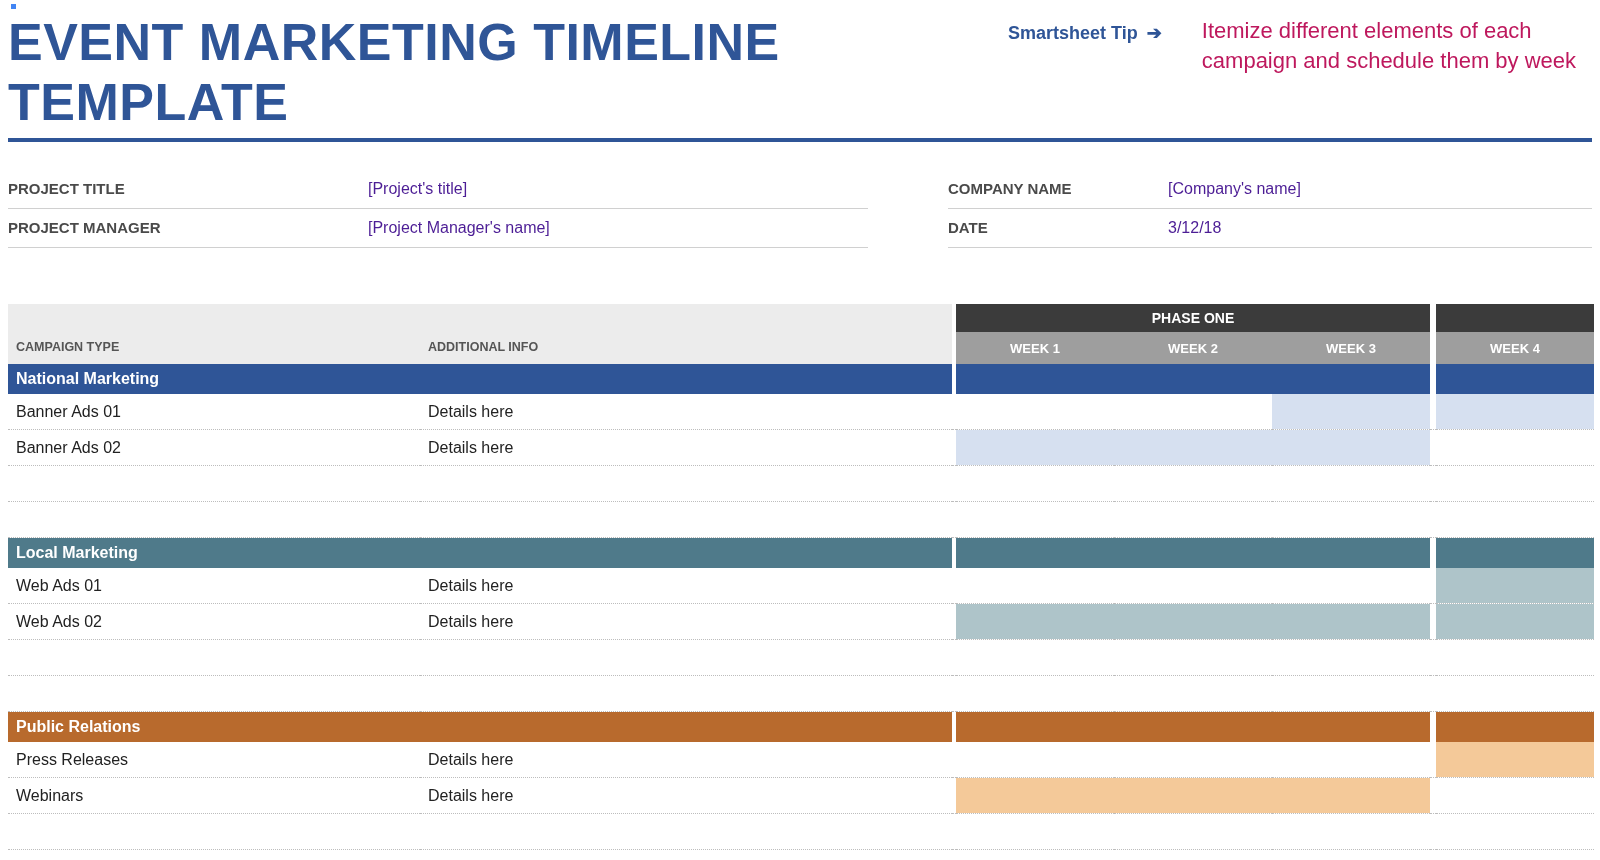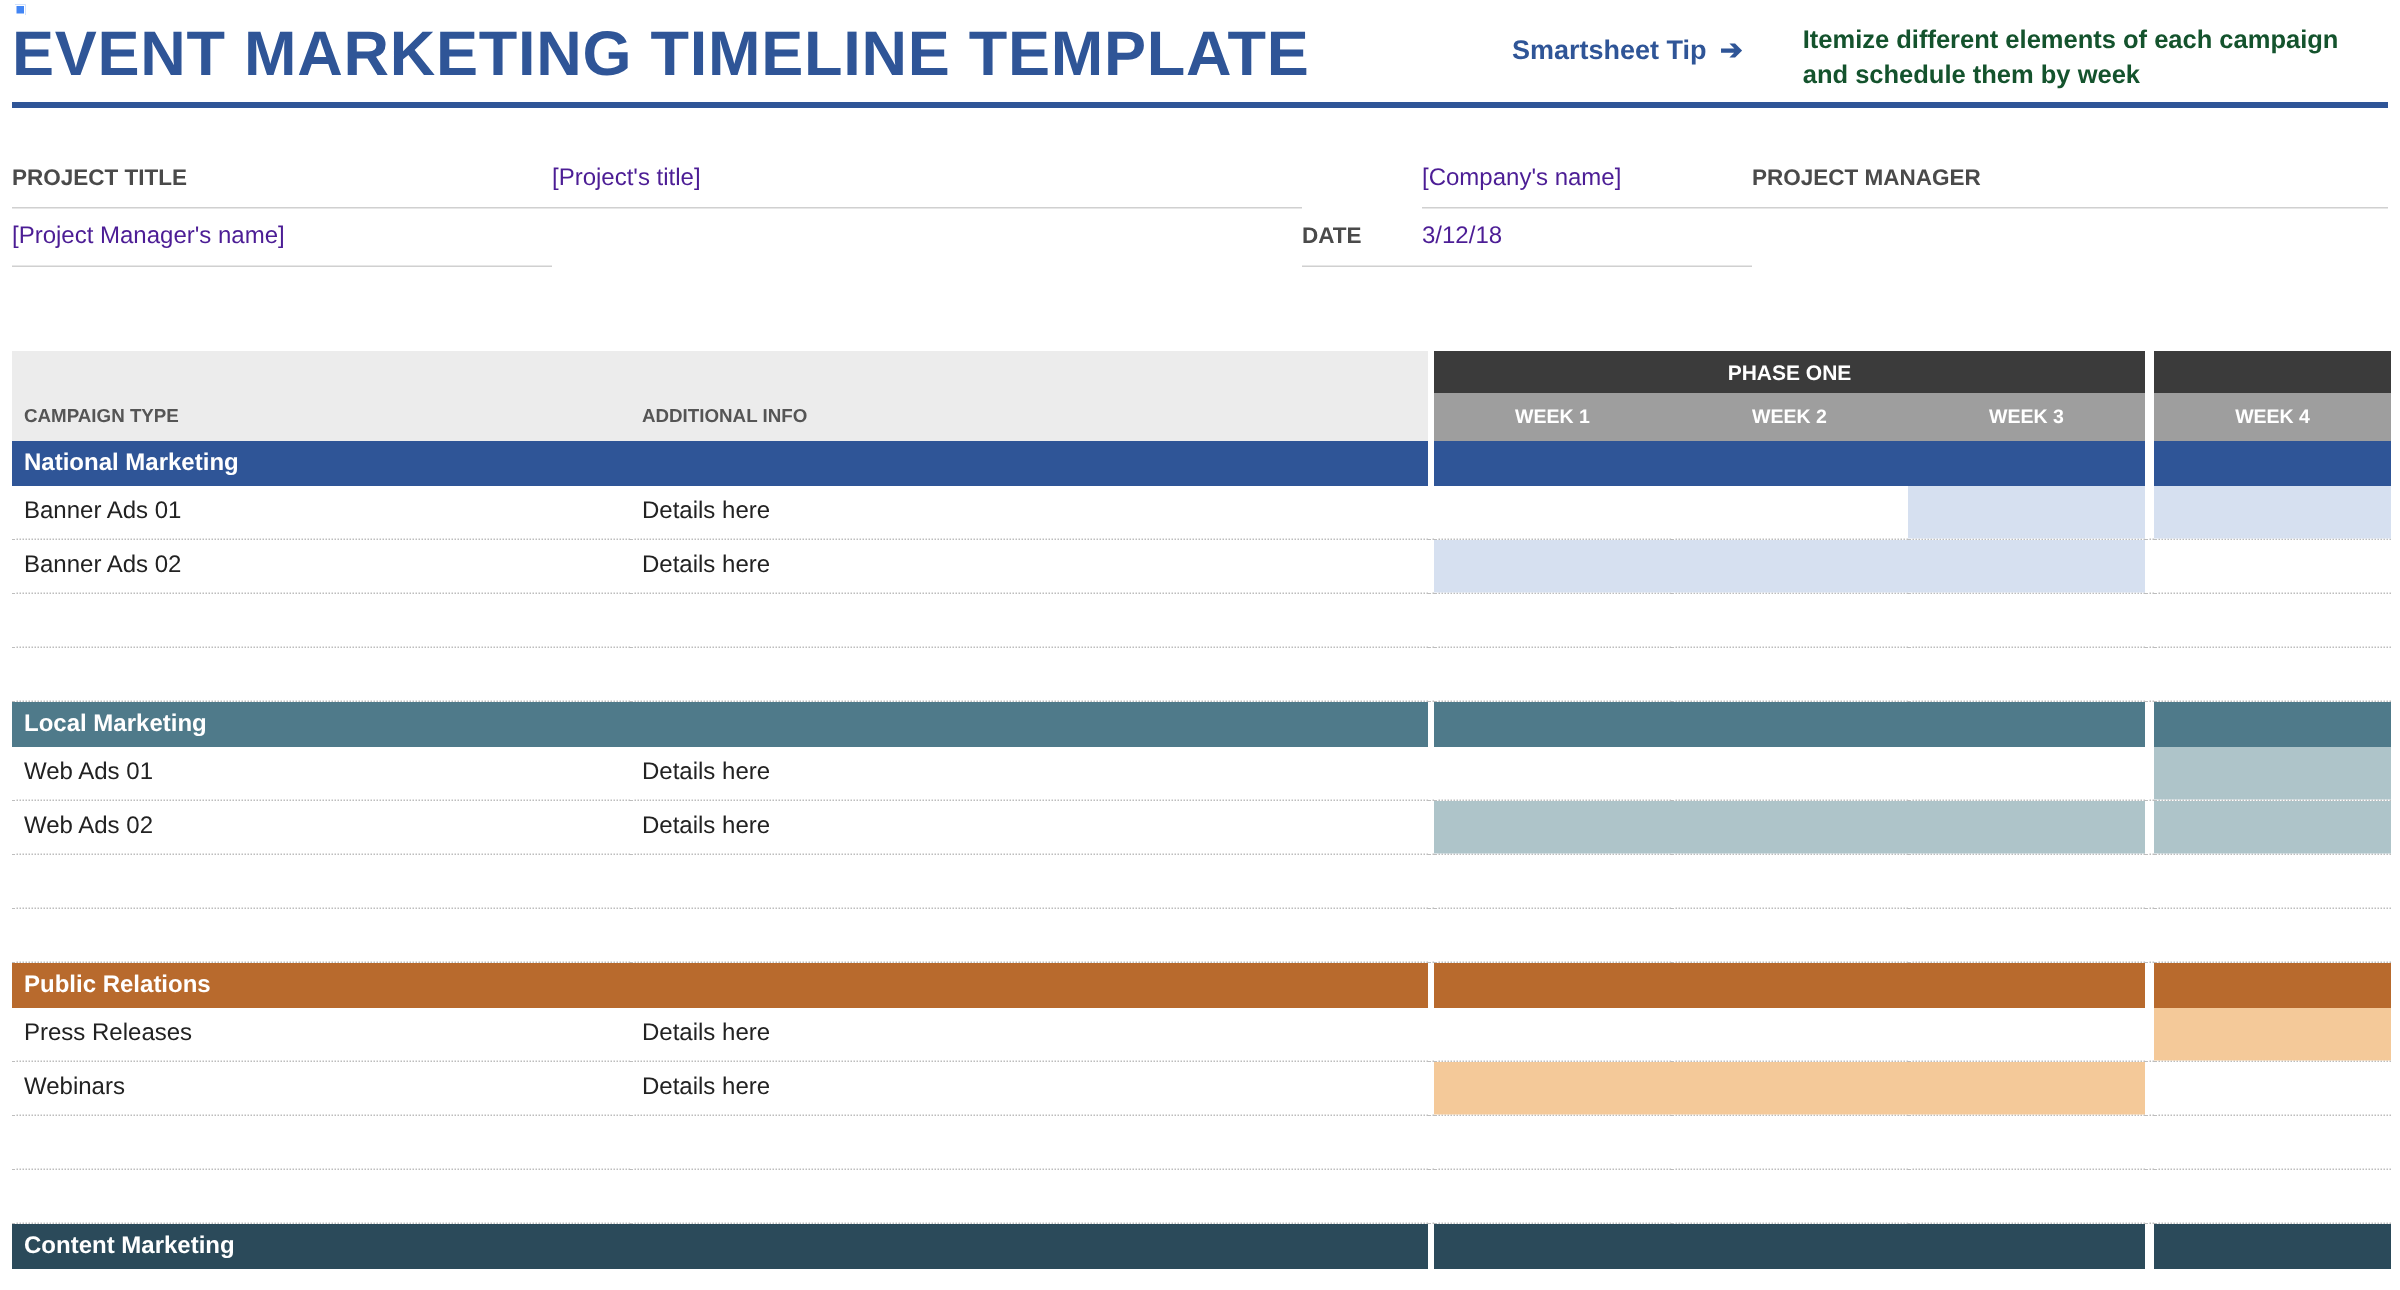--- a/index.html
+++ b/index.html
@@ -22,40 +22,39 @@
   }
   .title-row {
     display: flex;
     align-items: flex-start;
     padding: 12px 0 6px 0;
     border-bottom: 4px solid #2f5597;
     gap: 40px;
   }
   .page-title {
     color: #2f5597;
-    font-size: 42px;
+    font-size: 52px;
     font-weight: 800;
     letter-spacing: 0.5px;
     flex: 0 0 960px;
   }
   .tip-link {
     color: #2f5597;
     font-weight: 700;
     font-size: 18px;
     white-space: nowrap;
     padding-top: 10px;
   }
   .tip-link .arrow { margin-left: 4px; }
   .tip-desc {
-    color: #14532d;
-    font-size: 17px;
+    color: #be185d;
+    font-size: 22px;
     line-height: 1.35;
     padding-top: 4px;
     flex: 1;
-    font-weight: bold;
   }
   .meta {
     display: grid;
     grid-template-columns: 360px 500px 80px 220px 1fr;
     margin-top: 28px;
     row-gap: 0;
   }
   .meta-label {
     color: #4a4a4a;
     font-weight: 700;
@@ -164,20 +163,21 @@
       <span>Smartsheet Tip</span>
       <span class="arrow">➔</span>
     </div>
     <div class="tip-desc">Itemize different elements of each campaign and schedule them by week</div>
   </div>
 
   <div class="meta">
     <div class="meta-label">PROJECT TITLE</div>
     <div class="meta-value">[Project's title]</div>
     <div class="meta-spacer"></div>
+    <div class="meta-label">COMPANY NAME</div>
     <div class="meta-value">[Company's name]</div>
 
     <div class="meta-label">PROJECT MANAGER</div>
     <div class="meta-value">[Project Manager's name]</div>
     <div class="meta-spacer"></div>
     <div class="meta-label">DATE</div>
     <div class="meta-value">3/12/18</div>
   </div>
 
   <div class="timeline-wrap">

